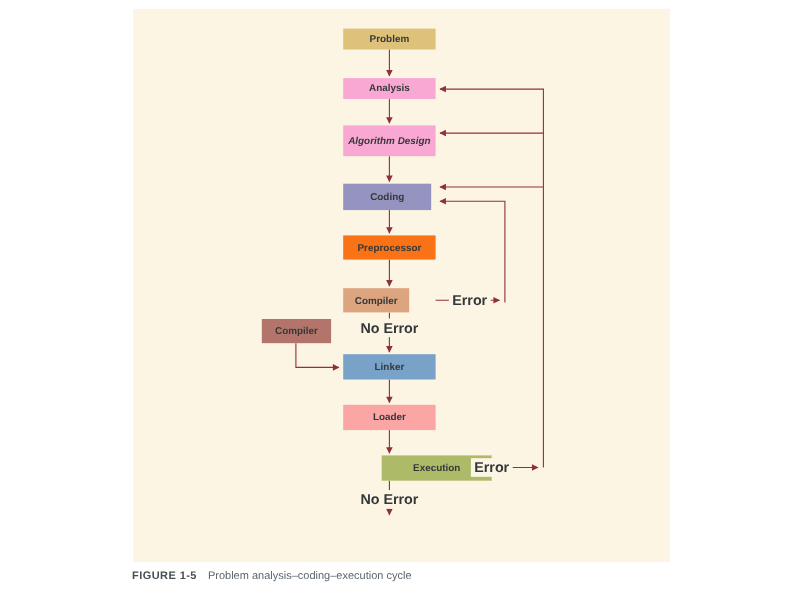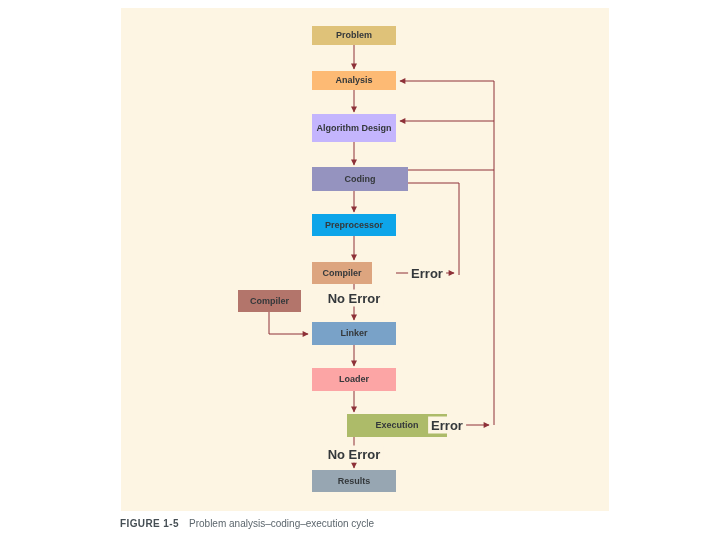--- a/index.html
+++ b/index.html
@@ -13,21 +13,21 @@
   }
   .arrows{position:absolute;left:0;top:0;width:488px;height:503px;}
   .node{
     position:absolute;display:flex;align-items:center;justify-content:center;
     text-align:center;font-size:9px;font-weight:700;color:#34383b;
     line-height:1.2;padding:0 4px;box-sizing:border-box;
   }
   .n-problem   {left:191px;top:18px; width:84px; height:19px;}
   .n-analysis  {left:191px;top:63px; width:84px; height:19px;}
   .n-algorithm {left:191px;top:106px;width:84px; height:28px;}
-  .n-coding    {left:191px;top:159px;width:96px; height:24px;}
+  .n-coding    {left:191px;top:159px;width:80px; height:24px;}
   .n-preproc   {left:191px;top:206px;width:84px; height:22px;}
   .n-compiler  {left:191px;top:254px;width:60px; height:22px;}
   .n-library   {left:117px;top:282px;width:63px; height:22px;}
   .n-linker    {left:191px;top:314px;width:84px; height:23px;}
   .n-loader    {left:191px;top:360px;width:84px; height:23px;}
   .n-execution {left:184px;top:406px;width:100px;height:23px;}
   .n-results   {left:191px;top:462px;width:84px; height:22px;}
   .edge-label{
     position:absolute;transform:translate(-50%,-50%);
     font-size:13px;font-weight:700;color:#34383b;
@@ -67,30 +67,29 @@
       <path d="M275,265 H333" marker-end="url(#ah)"></path>
       <path d="M338,267 V175 H279" marker-end="url(#ah)"></path>
       <path d="M284,417 H368" marker-end="url(#ah)"></path>
       <path d="M373,417 V73 H279" marker-end="url(#ah)"></path>
       <path d="M373,113 H279" marker-end="url(#ah)"></path>
       <path d="M373,162 H279" marker-end="url(#ah)"></path>
     </g>
   </svg>
 
   <div class="node n-problem" style="background: rgb(223, 194, 121);">Problem</div>
-  <div class="node n-analysis" style="background: #fdba74;">Analysis</div>
-  <div class="node n-algorithm" style="background: #c4b5fd;">Algorithm Design</div>
+  <div class="node n-analysis" style="background: #f9a8d4;">Analysis</div>
+  <div class="node n-algorithm" style="background: #f9a8d4; font-style: italic;">Algorithm Design</div>
   <div class="node n-coding" style="background: rgb(149, 147, 191);">Coding</div>
-  <div class="node n-preproc" style="background: #0ea5e9;">Preprocessor</div>
+  <div class="node n-preproc" style="background: #f97316;">Preprocessor</div>
   <div class="node n-compiler" style="background: rgb(221, 165, 127);">Compiler</div>
   <div class="node n-library" style="background: rgb(179, 117, 107);">Compiler</div>
   <div class="node n-linker" style="background: rgb(121, 162, 200);">Linker</div>
   <div class="node n-loader" style="background: #fca5a5;">Loader</div>
   <div class="node n-execution" style="background: rgb(173, 187, 105); margin-left: 42px;">Execution</div>
-  <div class="node n-results" style="background: rgb(151, 166, 178);">Results</div>
 
   <span class="edge-label el-noerr1" style="background: rgb(253, 245, 227);">No Error</span>
   <span class="edge-label el-noerr2" style="background: rgb(253, 245, 227);">No Error</span>
   <span class="edge-label el-errc" style="background: rgb(253, 245, 227);">Error</span>
   <span class="edge-label el-erre" style="background: rgb(253, 245, 227);">Error</span>
 </div>
 
 <div class="caption">
   <span class="tag">FIGURE 1-5</span><span>Problem analysis–coding–execution cycle</span>
 </div>

